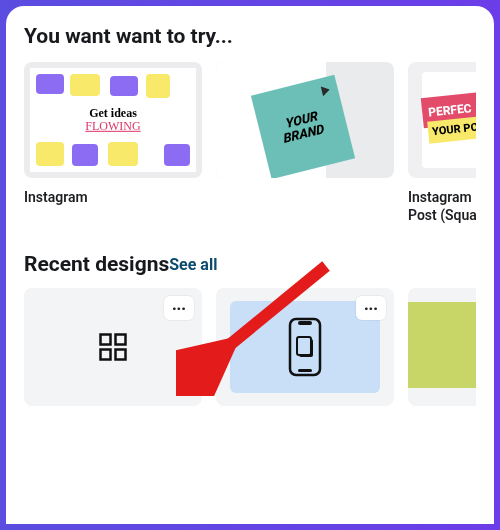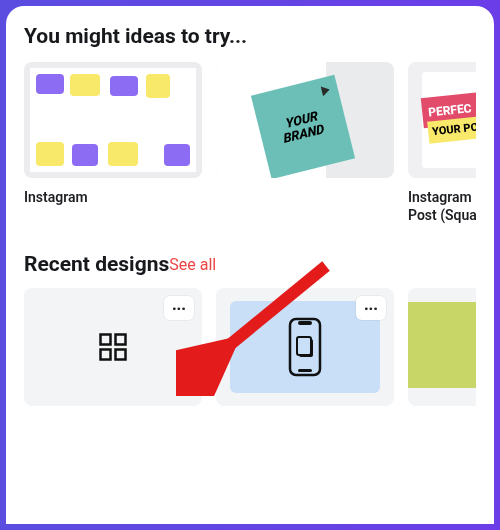--- a/index.html
+++ b/index.html
@@ -130,21 +130,21 @@
       position:absolute; left:6px; top:44px; width:110px; height:22px;
       background:#f8e96a; transform: rotate(-6deg);
       color:#000; font-weight:800; font-size:11px; line-height:22px;
       padding-left:4px;
     }
     
     .recent-header {
       display: flex; align-items: center; justify-content: flex-start;
       margin-top: 28px; margin-bottom: 12px;
     }
-    .see-all { font-size: 16px; font-weight: 400; color: #ef4444; cursor: pointer; }
+    .see-all { font-size: 16px; font-weight: 700; color: #0c4a6e; cursor: pointer; }
     .recent-card {
       flex: 0 0 178px;
       height: 118px;
       background: #f3f4f6;
       border-radius: 8px;
       position: relative;
       display: flex; align-items: center; justify-content: center;
     }
     .recent-card.partial { flex: 0 0 90px; }
     .more-btn {
@@ -175,35 +175,39 @@
       position: absolute; left: 170px; top: 250px; width: 170px; height: 140px;
       pointer-events: none;
     }
   </style>
 </head>
 <body>
 
 <div class="panel">
 
   <div class="section">
-    <div class="section-title">You might ideas to try...</div>
+    <div class="section-title">You want want to try...</div>
 
     <div class="row">
 
       <div class="template-card">
         <div class="thumb wb">
           <div class="wb-inner">
             <div class="blob b1"></div>
               <div class="blob b2"></div>
               <div class="blob b3"></div>
               <div class="blob b4"></div>
             <div class="blob b5"></div>
               <div class="blob b6"></div>
               <div class="blob b7"></div>
               <div class="blob b8"></div>
+            <div class="wb-text">
+              <div class="t1">Get ideas</div>
+              <div class="t2">FLOWING</div>
+            </div>
           </div>
         </div>
         <div class="template-label">Instagram</div>
       </div>
 
       <div class="template-card">
         <div class="thumb logo-th">
           <div class="logo-paper"></div>
           <div class="logo-card">
             <div class="plane"></div>

